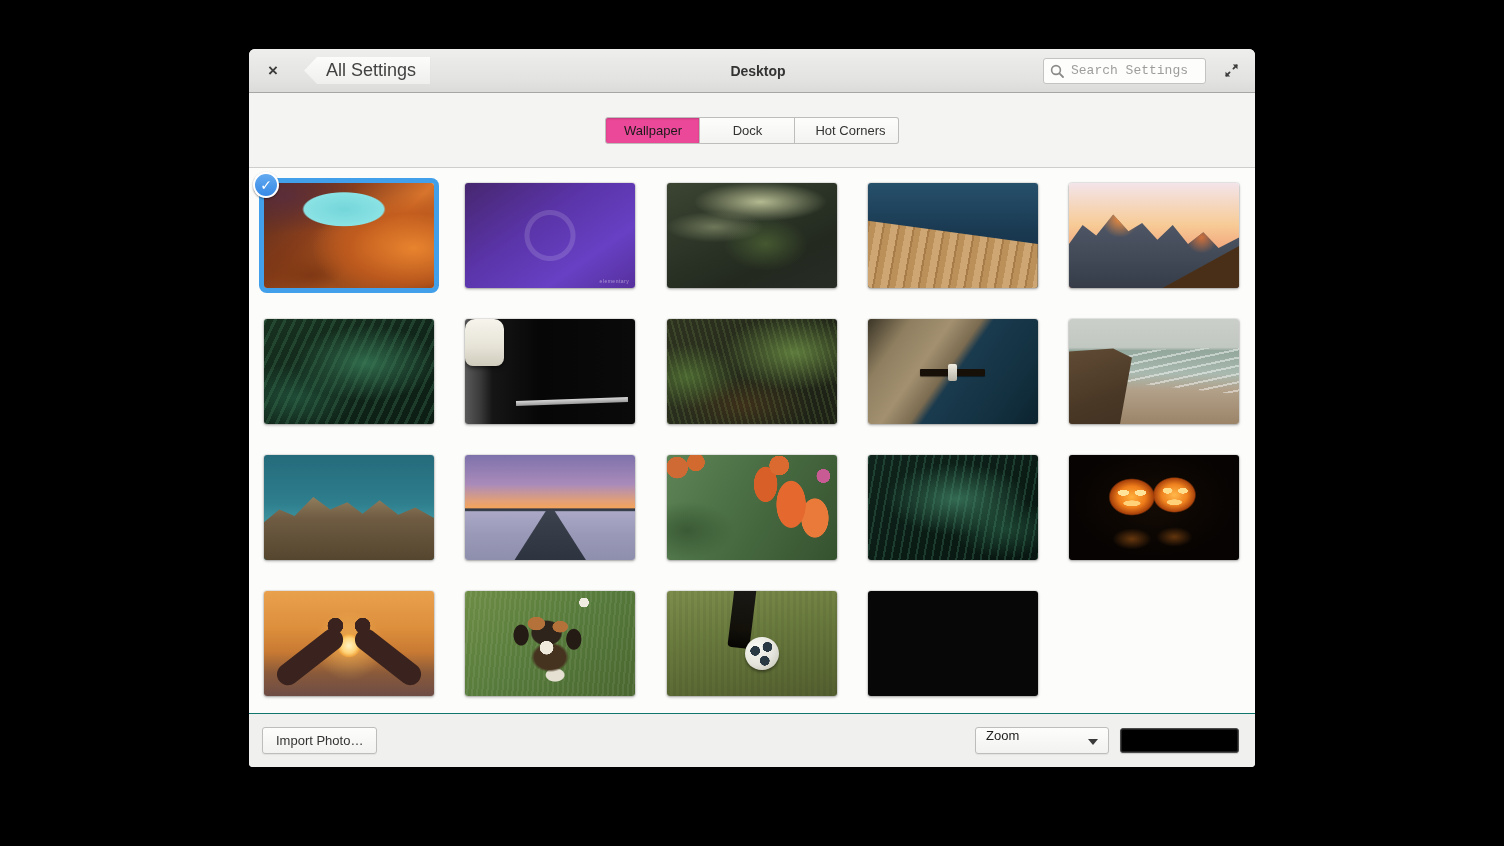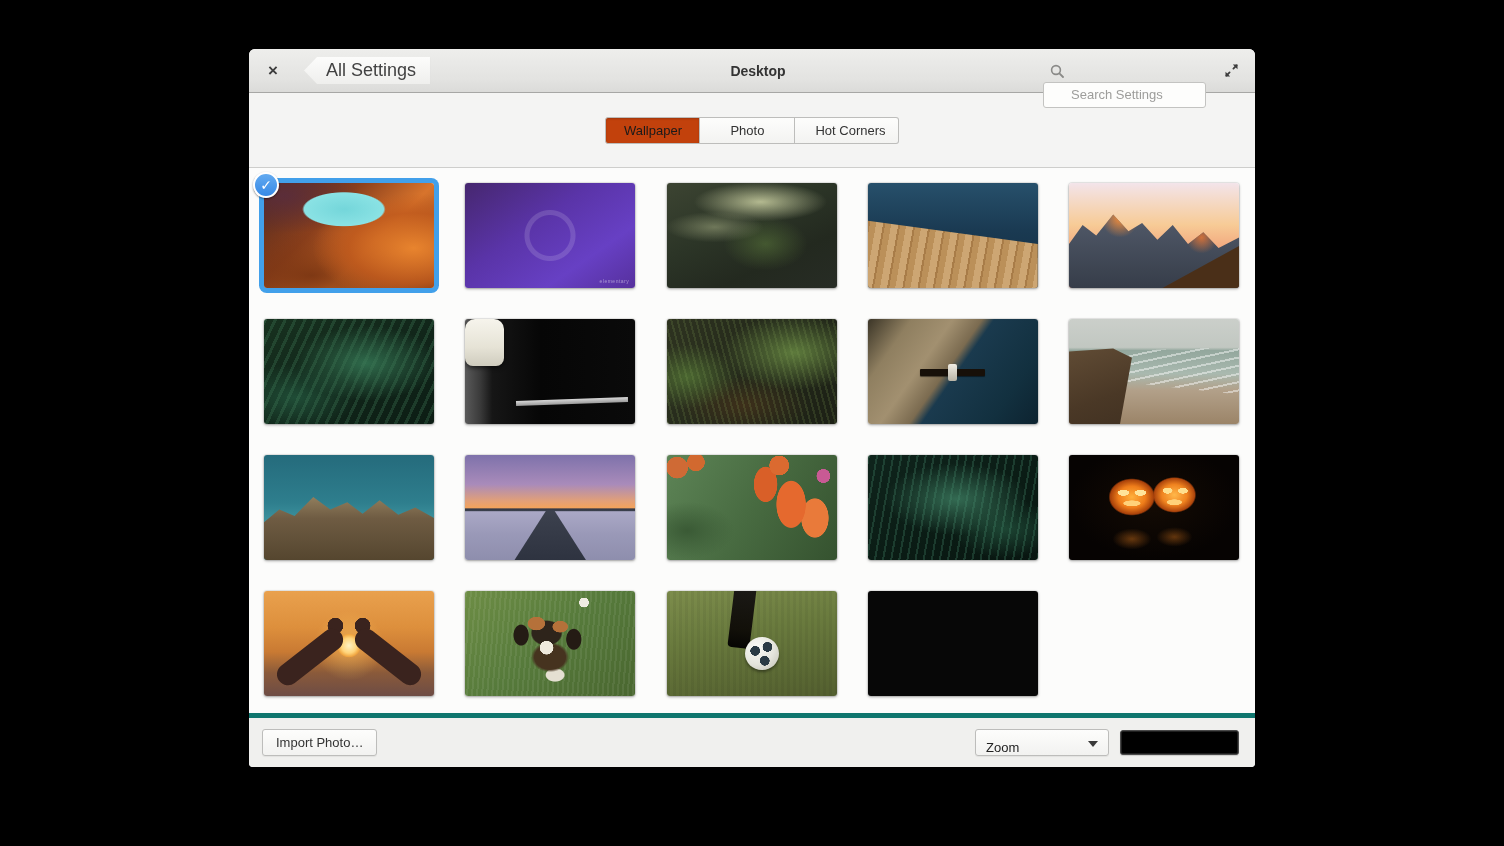--- a/index.html
+++ b/index.html
@@ -26,40 +26,39 @@
     background:linear-gradient(180deg,#fcfcfb,#efefed); border:none;
     clip-path:polygon(0 50%, 13px 0, 100% 0, 100% 100%, 13px 100%);
     filter:drop-shadow(0 0 1px #9d9d9b); cursor:pointer;
   }
   .win-title { position:absolute; left:12px; right:0; text-align:center; font-size:14px; font-weight:bold; color:#333; pointer-events:none; }
   .search-wrap { margin-left:auto; position:relative; width:163px; height:26px; }
   .search-wrap svg { position:absolute; left:7px; top:6px; }
   .search-input {
     width:100%; height:100%; border:1px solid #c3c3c1; border-radius:3px;
     background:#fdfdfc; padding:0 8px 0 27px; font-size:13px; color:#333;
-    font-family:Liberation Sans, sans-serif;
-    margin-top:24px;
+    font-family:Liberation Mono, monospace;
   }
   .search-input::placeholder { color:#9d9d9b; }
   .expand-btn { margin-left:14px; width:22px; height:22px; background:transparent; border:none; cursor:pointer; padding:2px; }
 
   
   .tab-area {
     flex:0 0 75px; background:#f4f4f3; border-bottom:1px solid #ceceCC;
     display:flex; align-items:center; justify-content:center;
   }
   .seg { display:flex; }
   .seg-btn {
     min-width:95px; height:27px; padding:0 12px; font-size:13px; color:#333; font-family:inherit;
     background:linear-gradient(180deg,#fdfdfc,#f3f3f1);
     border:1px solid #bdbdbb; border-left-width:0; cursor:pointer;
   }
   .seg-btn:first-child { border-left-width:1px; border-radius:3px 0 0 3px; }
   .seg-btn:last-child { border-radius:0 3px 3px 0;padding-left:20px; }
-  .seg-btn.active { background:#c2410c; box-shadow:inset 0 1px 2px rgba(0,0,0,.18); color:#1a1a1a; }
+  .seg-btn.active { background:#ec4899; box-shadow:inset 0 1px 2px rgba(0,0,0,.18); color:#1a1a1a; }
 
   
   .grid-area { flex:1 1 auto; background:#fcfcfb; overflow:hidden; padding:15px 16px 0 15px; }
   .grid { display:grid; grid-template-columns:repeat(5,170px); gap:31px; justify-content:space-between; }
   .cell { position:relative; width:170px; height:105px; cursor:pointer; }
   .thumb {
     position:relative; width:170px; height:105px; border-radius:3px; overflow:hidden;
     box-shadow:0 1px 3px rgba(0,0,0,.35), 0 0 0 1px rgba(0,0,0,.06);
     background-size:cover;
   }
@@ -221,34 +220,34 @@
       radial-gradient(circle 5px at 30% 42%, #2a3a44 95%, rgba(0,0,0,0) 100%),
       radial-gradient(circle 5px at 66% 30%, #2a3a44 95%, rgba(0,0,0,0) 100%),
       radial-gradient(circle 5px at 58% 72%, #2a3a44 95%, rgba(0,0,0,0) 100%),
       radial-gradient(circle at 35% 30%, #fbfbf7 0%, #e4e4dc 55%, #bdbdb2 100%);
     box-shadow:0 2px 3px rgba(0,0,0,.4); }
 
   .wp-black { background:#070707; }
 
   
   .footer {
-    flex:0 0 54px; background:#f0f0ee; border-top:5px solid #0f766e;
+    flex:0 0 54px; background:#f0f0ee; border-top:1px solid #0f766e;
     display:flex; align-items:center; padding:0 16px 0 13px;
   }
   .btn {
     height:27px; padding:0 13px; font-size:13px; color:#333; font-family:inherit;
     background:linear-gradient(180deg,#fdfdfc,#f2f2f0);
     border:1px solid #bdbdbb; border-radius:3px; cursor:pointer;
     box-shadow:0 1px 1px rgba(0,0,0,.06);
   }
   .combo {
     margin-left:auto; width:134px; height:27px; position:relative;
     background:linear-gradient(180deg,#fdfdfc,#f2f2f0);
     border:1px solid #bdbdbb; border-radius:3px; cursor:pointer;
-    display:flex; align-items:flex-end; padding:0 10px; font-size:13px; color:#222;
+    display:flex; align-items:flex-start; padding:0 10px; font-size:13px; color:#222;
     box-shadow:0 1px 1px rgba(0,0,0,.06);
   }
   .combo .arrow { position:absolute; right:10px; top:11px; width:0; height:0;
     border-left:5px solid transparent; border-right:5px solid transparent; border-top:6px solid #3a3a3a; }
   .swatch {
     margin-left:11px; width:119px; height:25px; border:1px solid #4a4a4a; border-radius:3px;
     box-shadow:inset 0 0 0 1px rgba(255,255,255,.12), 0 1px 1px rgba(0,0,0,.15); cursor:pointer;
   }
 </style>
 </head>
@@ -277,21 +276,21 @@
           <polygon points="14.5,2.5 14.5,7.2 9.8,2.5"></polygon>
           <polygon points="2.5,14.5 2.5,9.8 7.2,14.5"></polygon>
         </g>
       </svg>
     </button>
   </div>
 
   <div class="tab-area">
     <div class="seg" id="tabbar">
         <button class="seg-btn active">Wallpaper</button>
-        <button class="seg-btn">Photo</button>
+        <button class="seg-btn">Dock</button>
         <button class="seg-btn">Hot Corners</button>
       </div>
   </div>
 
   <div class="grid-area">
     <div class="grid" id="wpgrid">
         <div class="cell selected">
           <div class="thumb wp-canyon"></div>
           <span class="badge">✓</span>
         </div>

